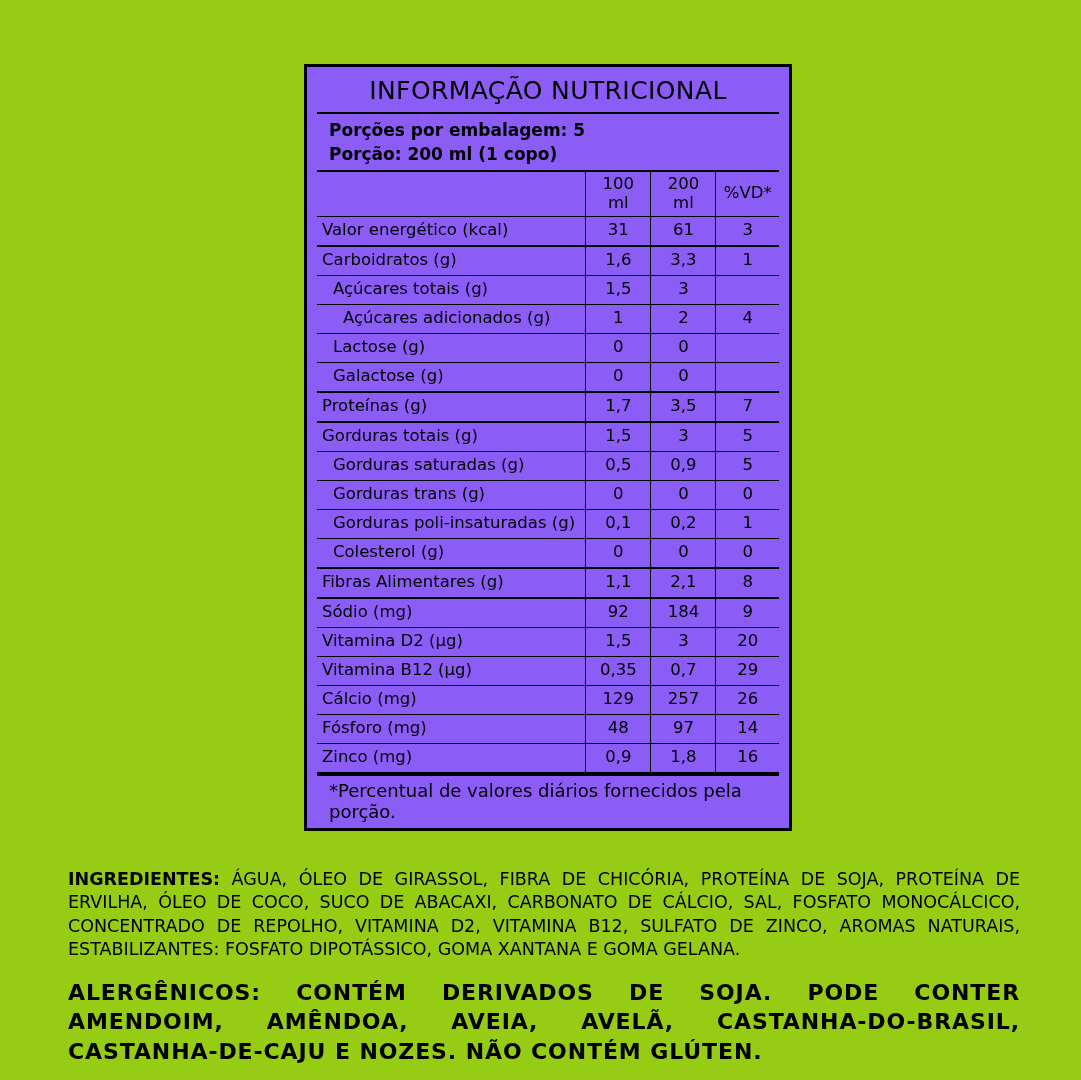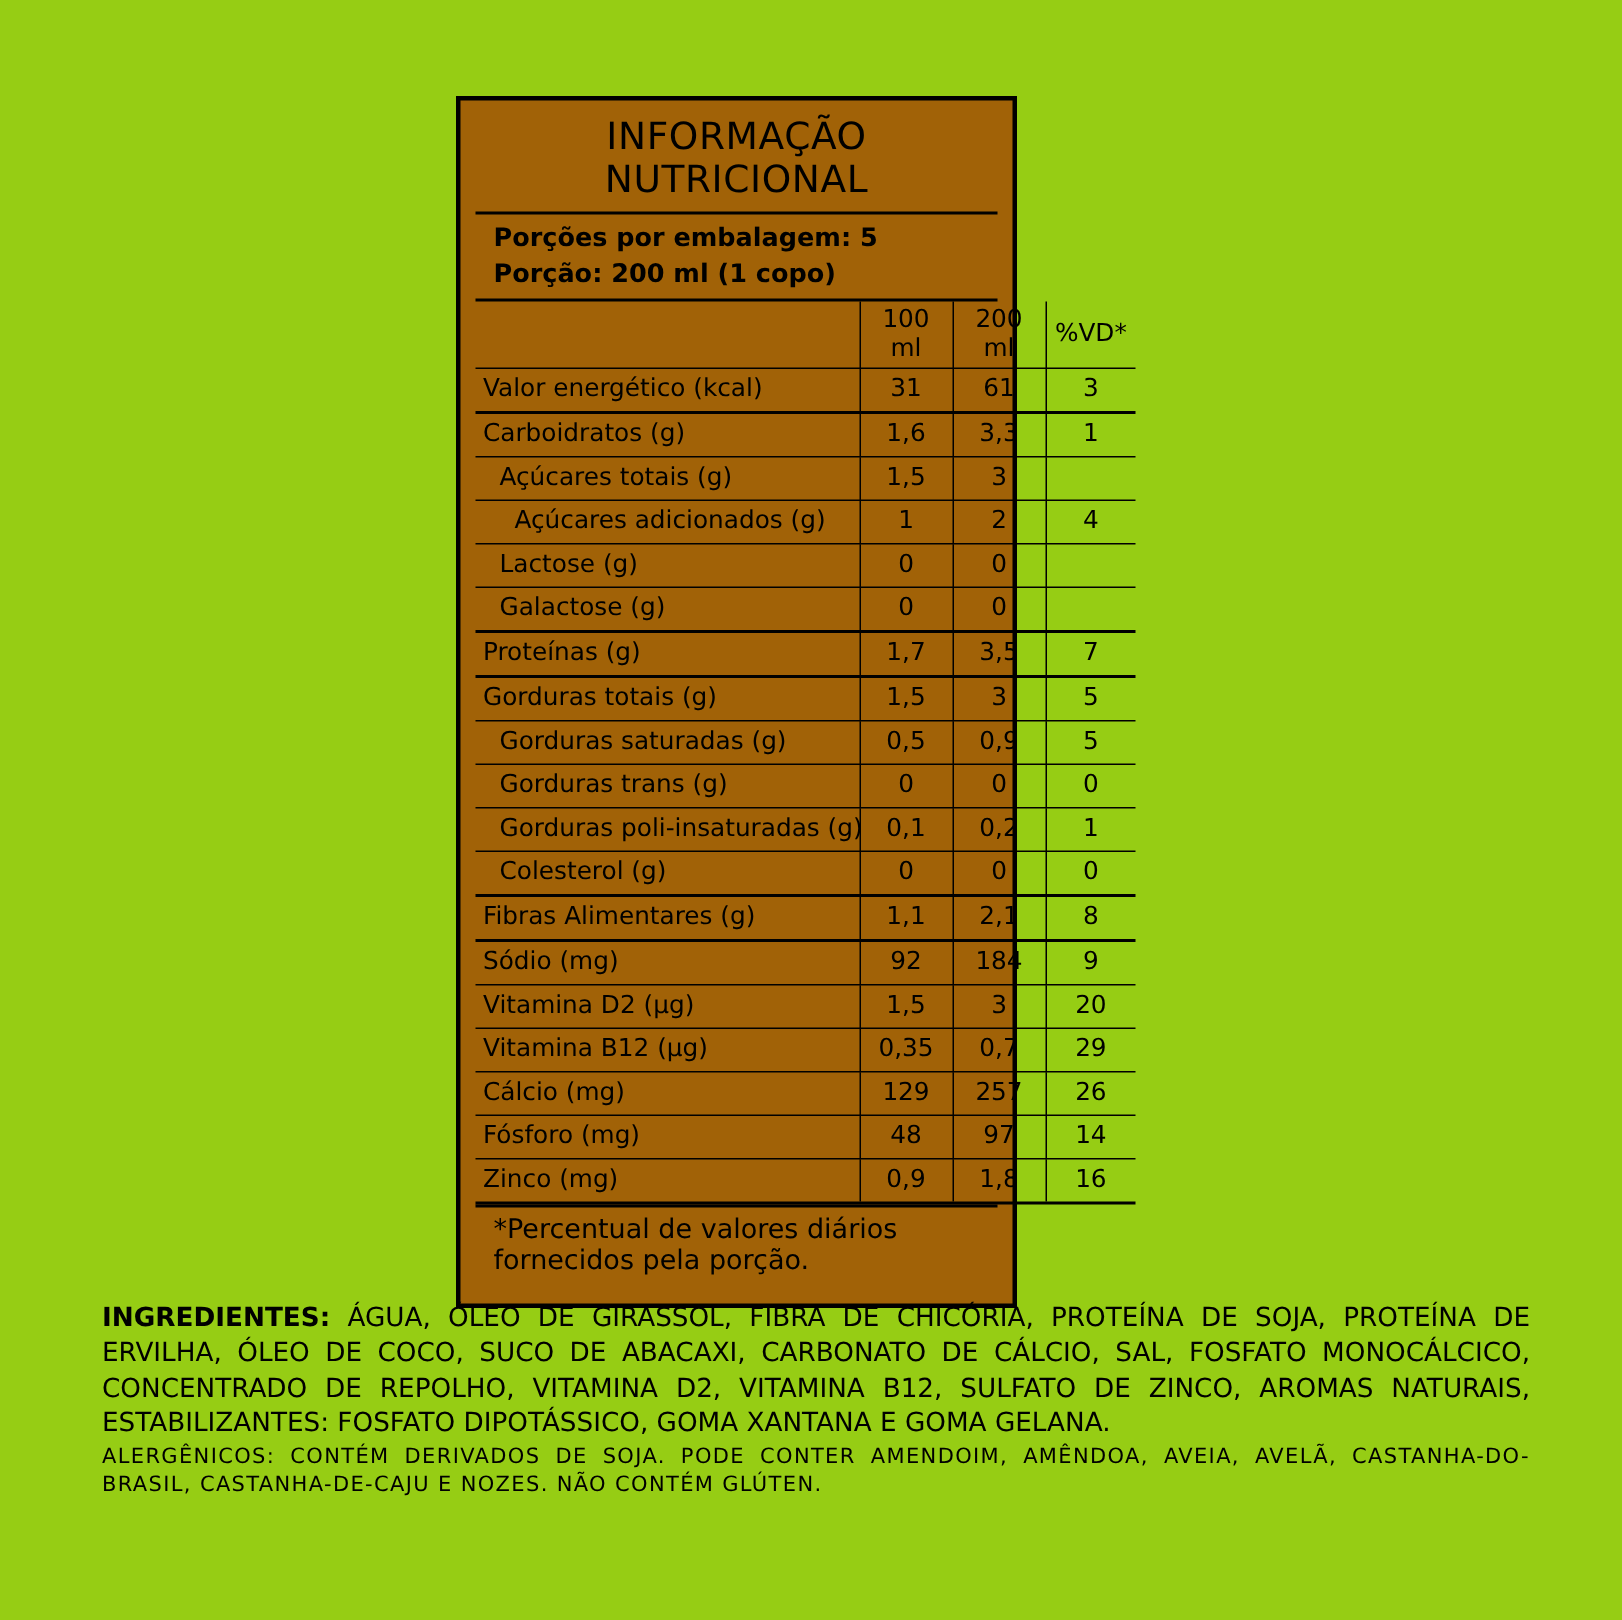--- a/index.html
+++ b/index.html
@@ -13,25 +13,25 @@
     font-family: "DejaVu Sans", "Liberation Sans", sans-serif;
     overflow: hidden;
     position: relative;
   }
 
   
   #panel {
     position: absolute;
     left: 304px;
     top: 64px;
-    width: 374px;
-    background: #a16207;
+    width: 488px;
+    background: #8b5cf6;
     border: 3px solid #000000;
     box-sizing: border-box;
-    padding: 10px 10px 16px 10px;
+    padding: 10px 10px 4px 10px;
   }
 
   #panel-title {
     text-align: center;
     font-size: 25px;
     letter-spacing: 0.4px;
     color: #000;
     padding-bottom: 6px;
     border-bottom: 2.5px solid #000;
     margin: 0 0 0 0;
@@ -116,26 +116,26 @@
     color: #000;
   }
   .ing-p {
     font-size: 17.5px;
     line-height: 1.34;
     text-align: justify;
     margin: 0 0 0 0;
   }
   .ing-p b { font-weight: 700; }
   .allerg {
-    font-size: 14px;
+    font-size: 22px;
     line-height: 1.34;
-    font-weight: 400;
+    font-weight: 700;
     letter-spacing: 0.9px;
     text-align: justify;
-    margin-top: 0;
+    margin-top: 16px;
   }
 </style>
 </head>
 <body>
 
 <div id="panel">
 
   <div id="panel-title">INFORMAÇÃO NUTRICIONAL</div>
 
   <div class="servings-block">

